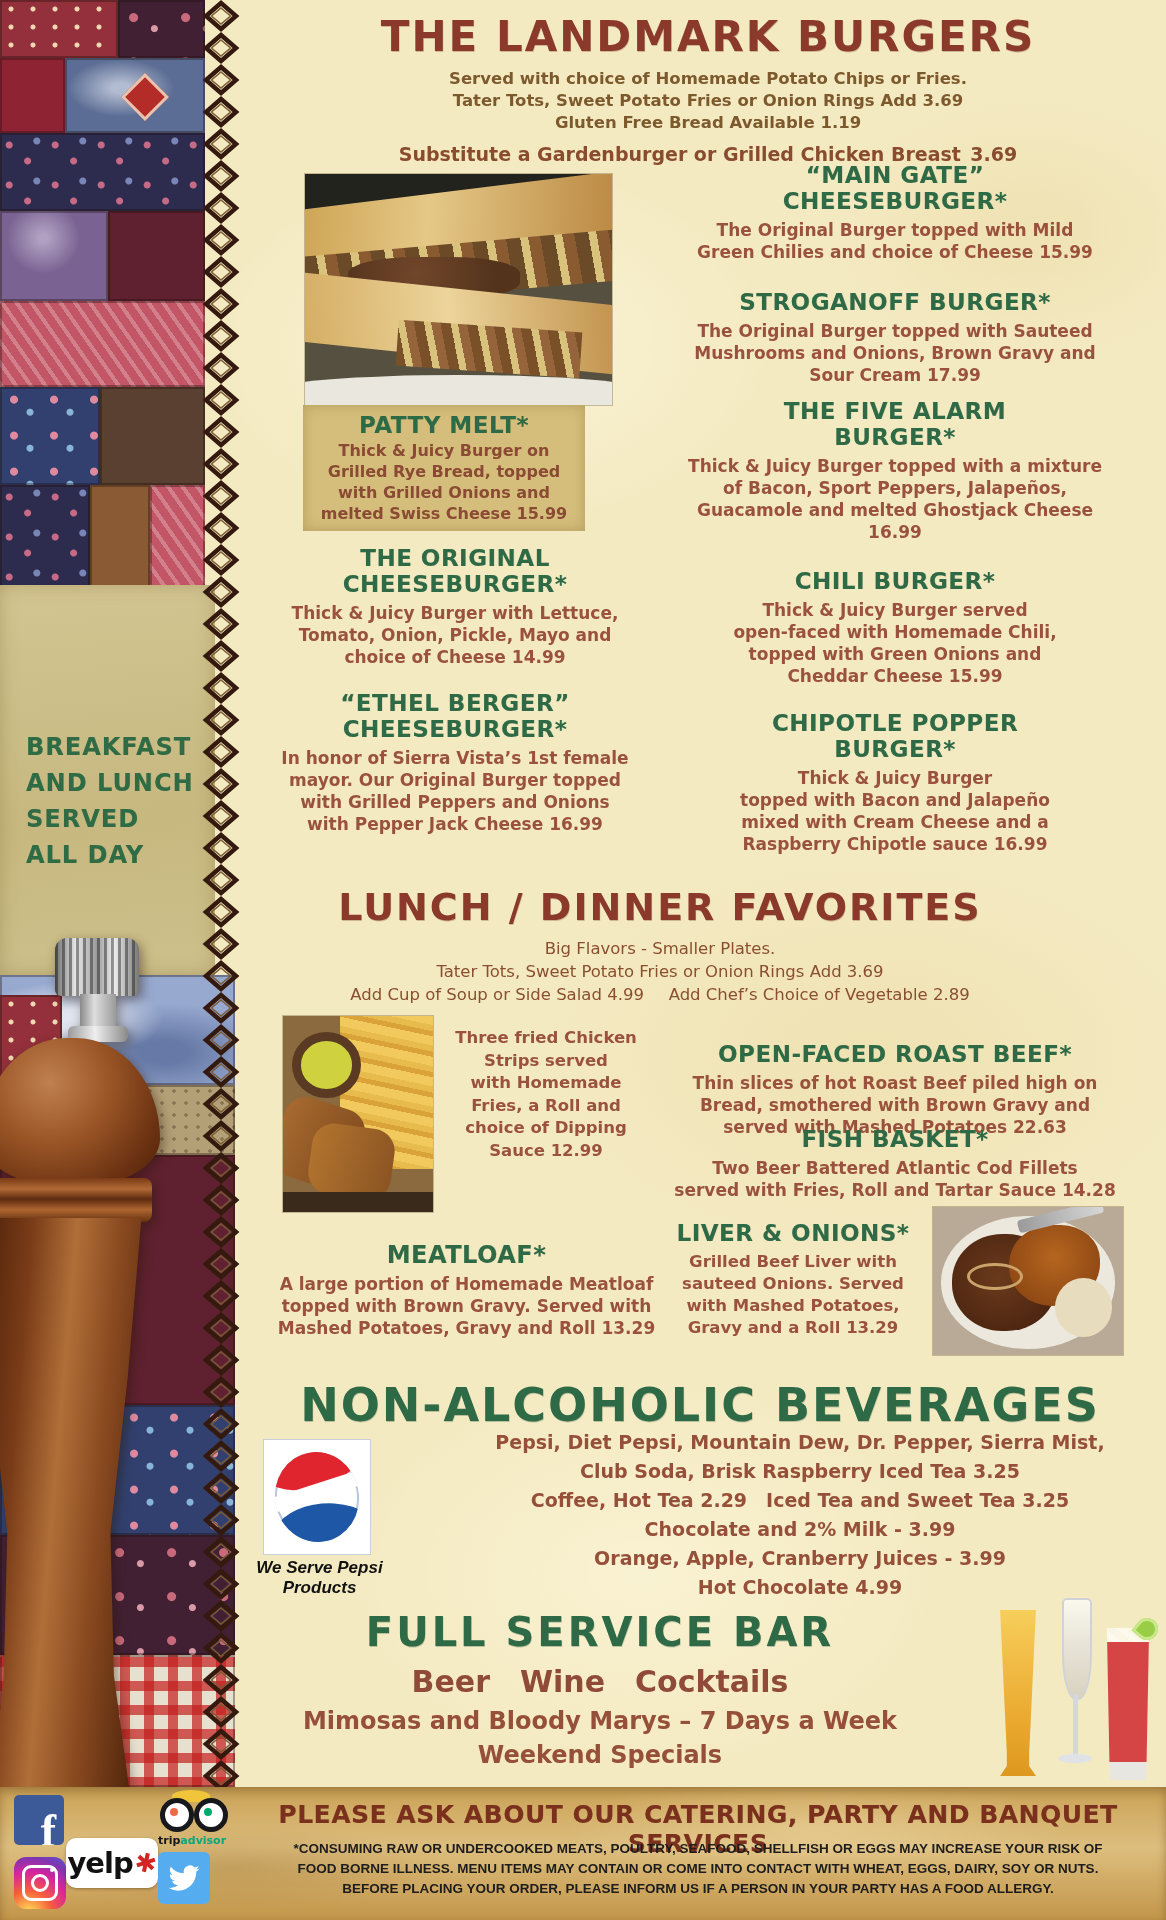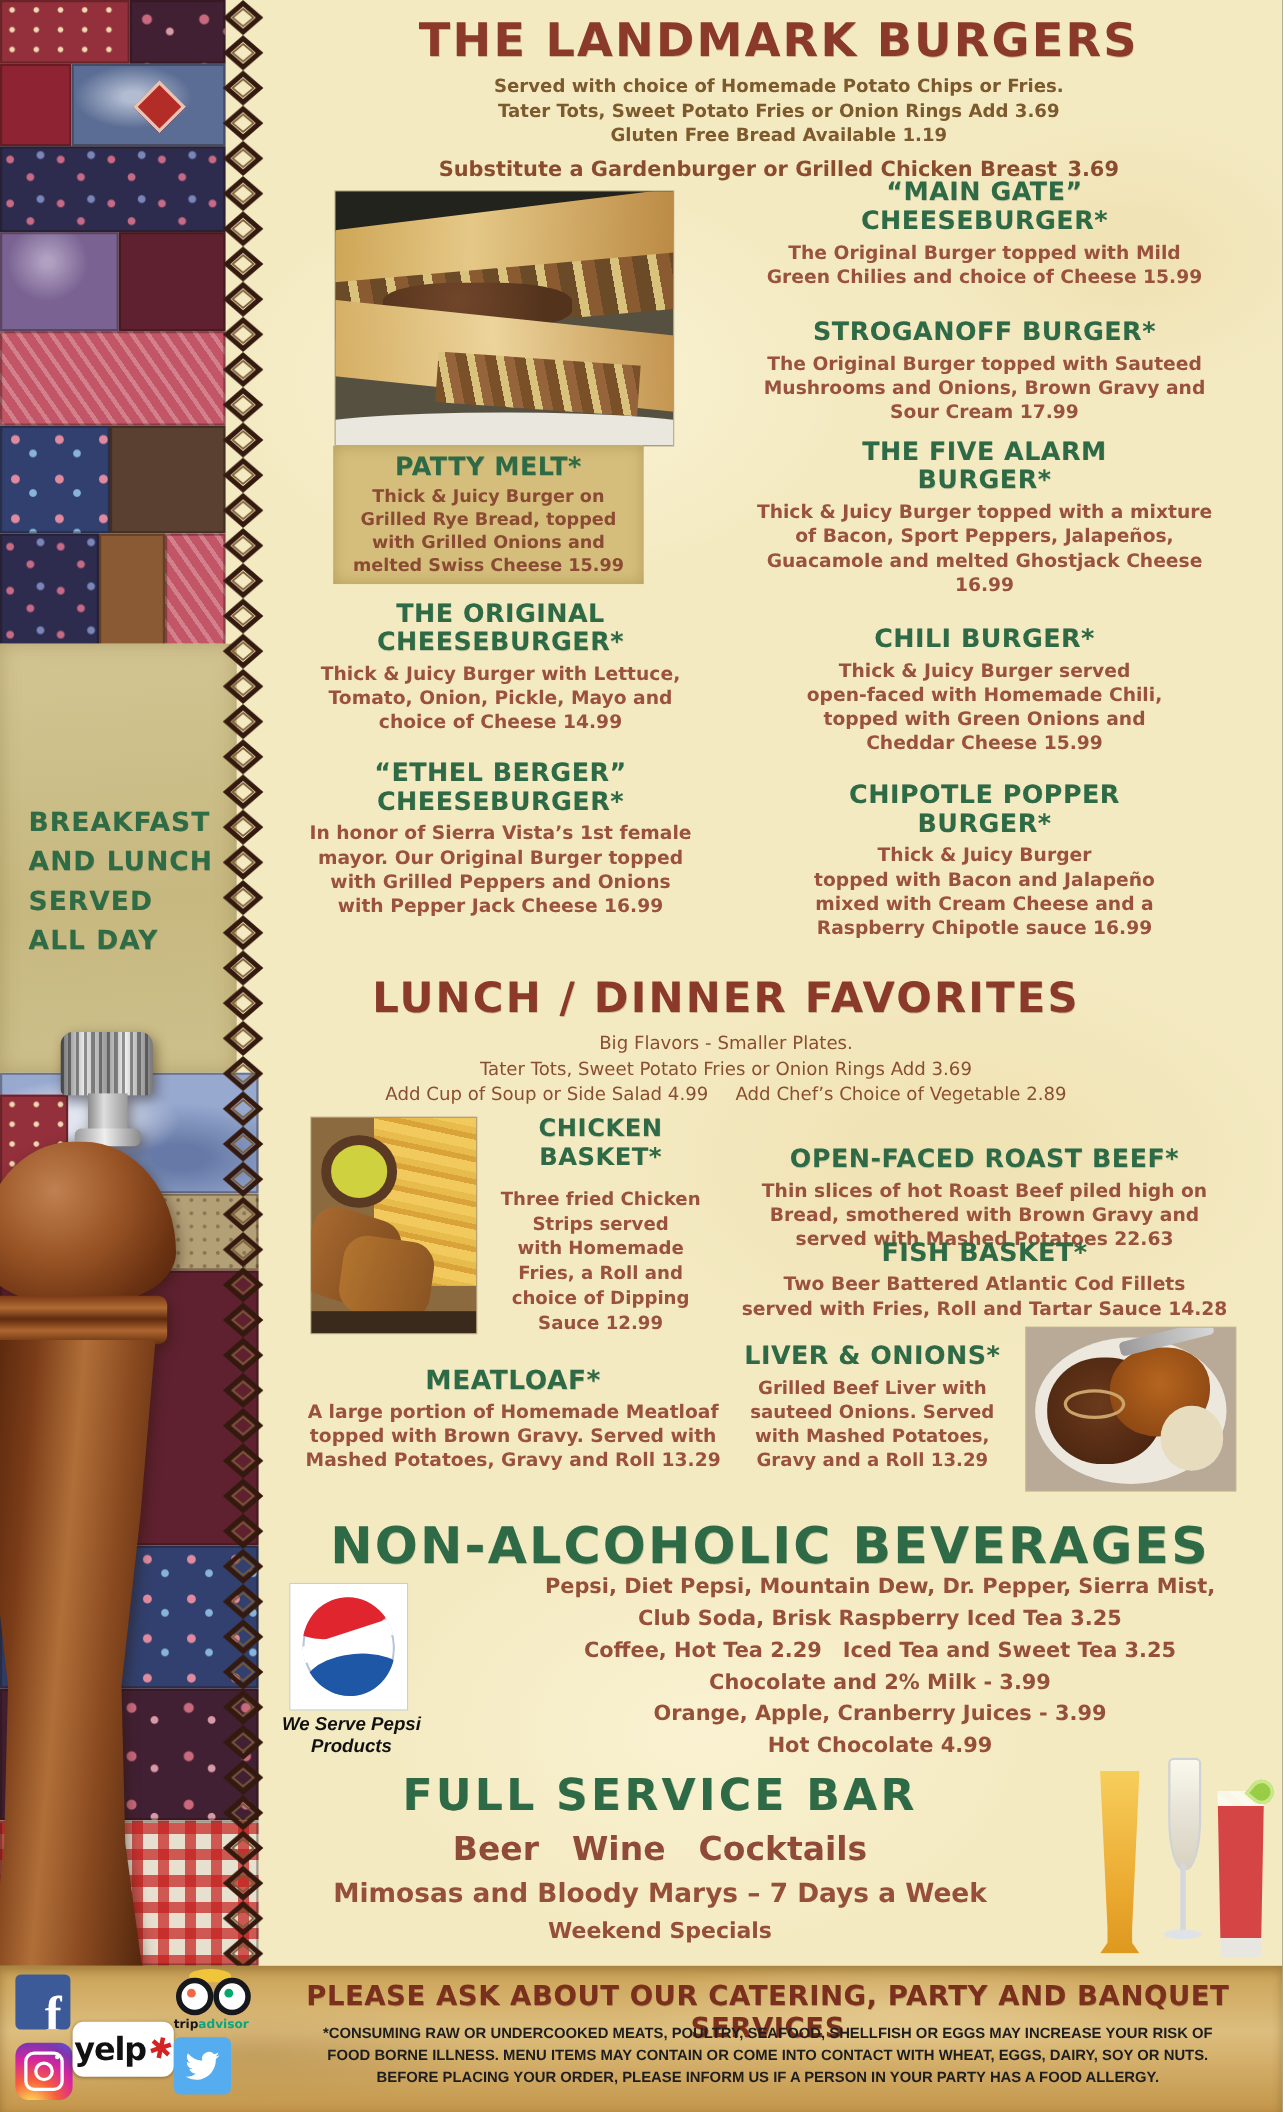--- a/index.html
+++ b/index.html
@@ -201,22 +201,20 @@
   <div class="abs photo" style="left:283px;top:1016px;width:150px;height:196px;background:#8a6a3e;">
     <div class="abs" style="right:0;top:0;width:62%;height:78%;background:repeating-linear-gradient(12deg,#f2c95c 0 9px,#d9a33a 9px 14px,#e8bb4d 14px 20px);"></div>
     <div class="abs" style="left:6%;top:8%;width:46%;height:34%;background:#5a3a22;border-radius:50%;"></div>
     <div class="abs" style="left:12%;top:13%;width:34%;height:24%;background:#cfd23e;border-radius:50%;"></div>
     <div class="abs" style="left:-4%;bottom:14%;width:55%;height:42%;background:linear-gradient(100deg,#a86a30,#7e4a1e);border-radius:22px;transform:rotate(18deg);"></div>
     <div class="abs" style="left:18%;bottom:8%;width:55%;height:36%;background:linear-gradient(100deg,#b3752f,#8a5322);border-radius:22px;transform:rotate(8deg);"></div>
     <div class="abs" style="left:0;bottom:0;width:100%;height:10%;background:#3a2a1c;"></div>
   </div>
 
   <div class="abs ctr" style="left:436px;top:1014px;width:220px;">
-    <div class="item-name" style="font-size:22px;">CHICKEN
-BASKET*</div>
     <div class="item-desc" style="font-size:16.5px;line-height:22.5px;margin-top:13px;">Three fried Chicken
 Strips served
 with Homemade
 Fries, a Roll and
 choice of Dipping
 Sauce 12.99</div>
   </div>
 
   <div class="abs ctr" style="left:660px;top:1016px;width:470px;margin-top:25px;">
     <div class="item-name">OPEN-FACED ROAST BEEF*</div>
@@ -269,21 +267,21 @@
 Club Soda, Brisk Raspberry Iced Tea 3.25
 Coffee, Hot Tea 2.29 Iced Tea and Sweet Tea 3.25
 Chocolate and 2% Milk - 3.99
 Orange, Apple, Cranberry Juices - 3.99
 Hot Chocolate 4.99</div>
 
   <div class="abs ctr" style="left:250px;top:1610px;width:700px;">
     <div class="green-title" style="font-size:40px;line-height:44px;letter-spacing:3px;">FULL SERVICE BAR</div>
     <div class="pre" style="font-size:30px;line-height:36px;margin-top:10px;color:#8f4a38;font-weight:700;">Beer Wine Cocktails</div>
     <div class="pre" style="font-size:24px;line-height:30px;margin-top:6px;color:#96503a;font-weight:600;">Mimosas and Bloody Marys – 7 Days a Week</div>
-    <div class="pre" style="font-size:20px;line-height:30px;margin-top:4px;color:#96503a;font-weight:600;">Weekend Specials</div>
+    <div class="pre" style="font-size:24px;line-height:30px;margin-top:4px;color:#96503a;font-weight:600;">Weekend Specials</div>
   </div>
 
   <div class="abs" style="left:990px;top:1598px;width:175px;height:190px;">
     <div class="abs" style="left:0;top:12px;width:56px;height:166px;clip-path:polygon(18% 0,82% 0,70% 86%,70% 94%,82% 100%,18% 100%,30% 94%,30% 86%);background:linear-gradient(#f7ce5b,#eaa72d 70%,#dd9а1f);background:linear-gradient(#f7ce5b,#eaa72d 70%,#dd991f);"></div>
     <div class="abs" style="left:64px;top:0;width:42px;height:182px;">
       <div class="abs" style="left:8px;top:0;width:26px;height:98px;border:2px solid #cfd3d8;border-radius:5px 5px 45% 45%;background:linear-gradient(rgba(252,252,248,.8),#e8e4d8 45%,#d8d2bf);"></div>
       <div class="abs" style="left:19px;top:96px;width:5px;height:62px;background:#d4d8dd;"></div>
       <div class="abs" style="left:4px;top:156px;width:34px;height:9px;border-radius:50%;background:#dfe3e8;"></div>
     </div>
     <div class="abs" style="left:114px;top:30px;width:48px;height:152px;">

